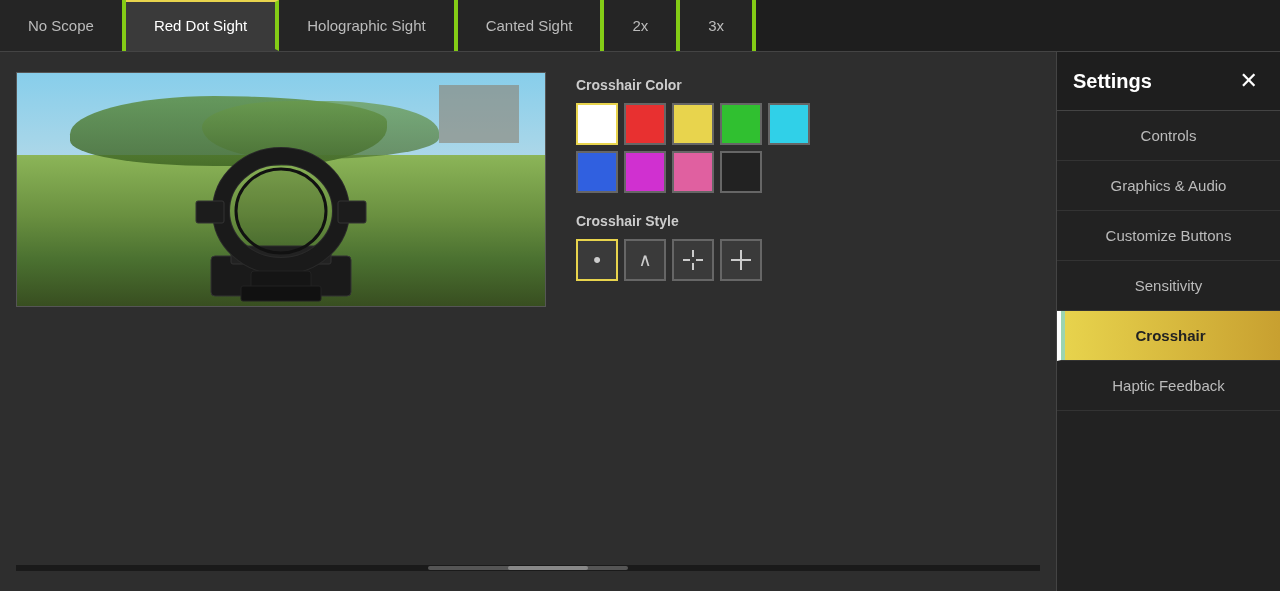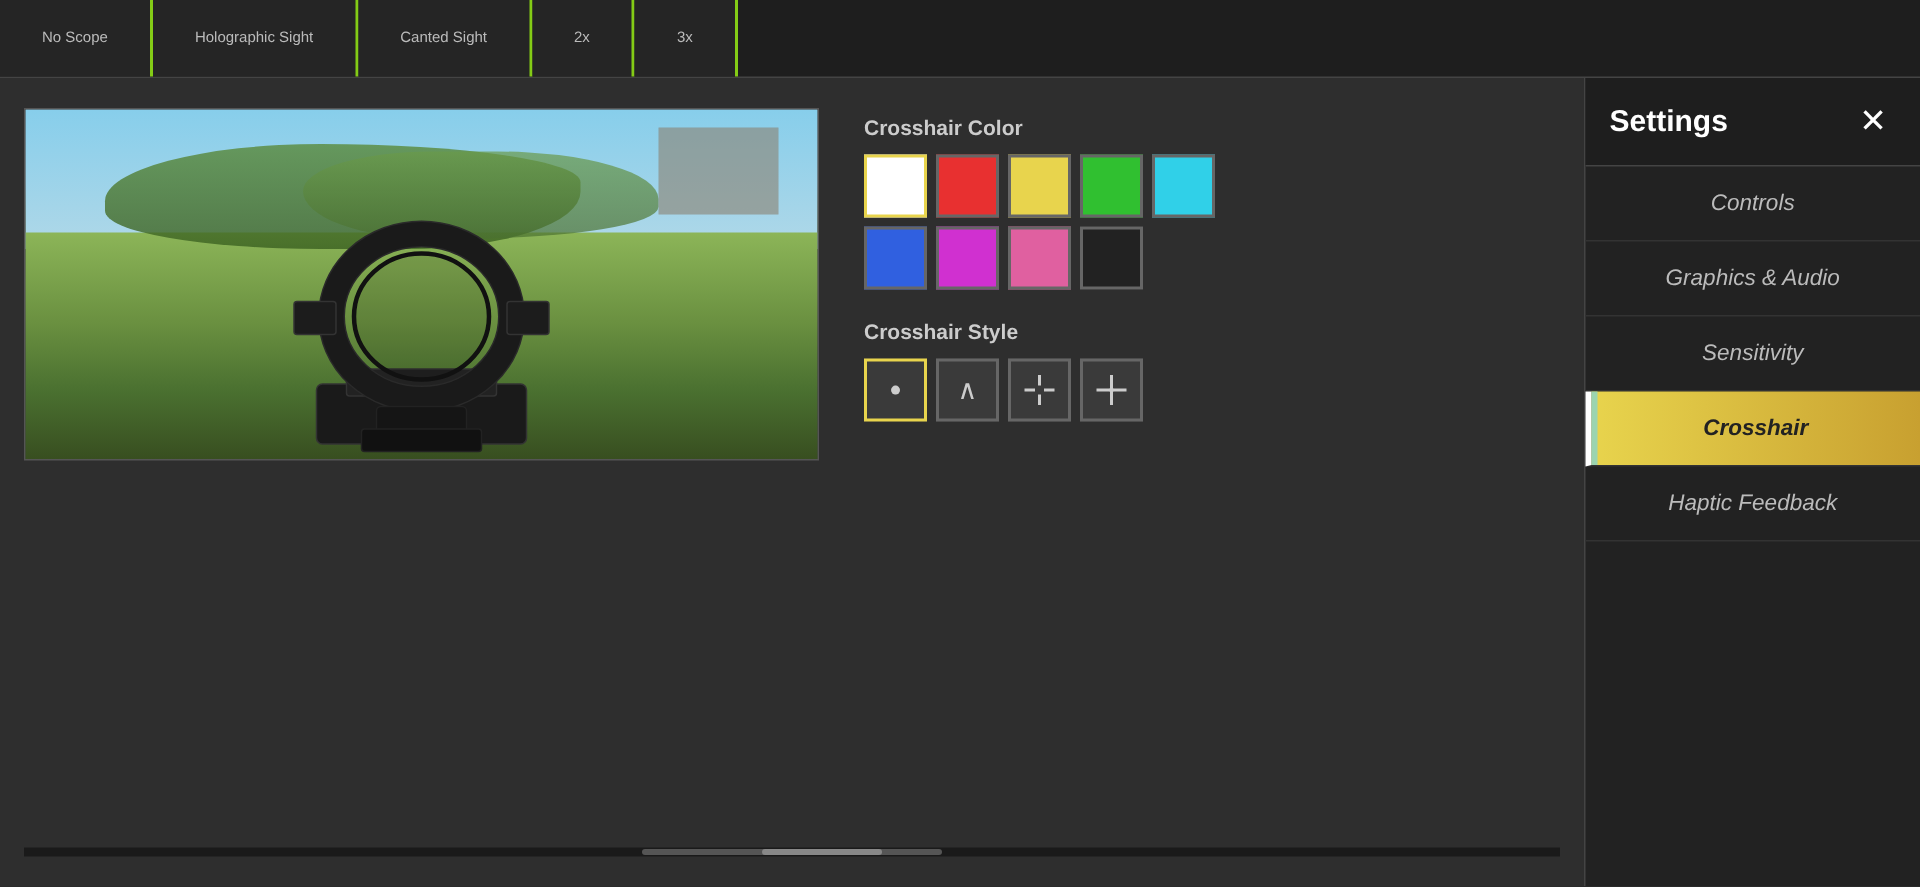--- a/index.html
+++ b/index.html
@@ -21,24 +21,24 @@
       background: #1e1e1e;
       border-bottom: 1px solid #444;
       height: 52px;
       flex-shrink: 0;
     }
     .tab {
       display: flex;
       align-items: center;
       justify-content: center;
       padding: 0 28px;
-      font-size: 10px;
+      font-size: 15px;
       color: #bbb;
       cursor: pointer;
-      border-right: 2px solid #84cc16;
+      border-right: 4px solid #84cc16;
       background: #252525;
       white-space: nowrap;
       text-align: center;
     }
     .tab.active {
       background: #3a3a3a;
       color: #fff;
       border-top: 2px solid #e8d44d;
       border-bottom: 2px solid #3a3a3a;
     }
@@ -233,21 +233,20 @@
       flex: 1;
     }
 
     .sidebar-item {
       padding: 16px 18px;
       font-size: 15px;
       color: #bbb;
       cursor: pointer;
       border-bottom: 1px solid #333;
       text-align: center;
-      font-style: italic;
     }
     .sidebar-item.active {
       background: linear-gradient(to right, #e8d44d, #c8a030);
       color: #222;
       font-weight: bold;
       border-left: 4px solid #fff;
       position: relative;
     }
     .sidebar-item.active::before {
       content: '';
@@ -279,20 +278,21 @@
       height: 4px;
       background: #888;
       border-radius: 2px;
     }
   </style>
 </head>
 <body>
 
 <div class="tab-bar">
   <div class="tab">No Scope</div>
+  <div class="tab active">Red Dot Sight</div>
   <div class="tab">Holographic Sight</div>
   <div class="tab">Canted Sight</div>
   <div class="tab">2x</div>
   <div class="tab">3x</div>
 </div>
 
 <div class="main-layout">
 
   <div class="content-area">
     <div class="content-inner">
@@ -378,19 +378,20 @@
   </div>
 
   <div class="sidebar">
     <div class="settings-header">
       <span class="settings-title">Settings</span>
       <button class="close-btn">✕</button>
     </div>
     <div class="sidebar-items">
       <div class="sidebar-item">Controls</div>
       <div class="sidebar-item">Graphics &amp; Audio</div>
+      <div class="sidebar-item">Customize Buttons</div>
       <div class="sidebar-item">Sensitivity</div>
       <div class="sidebar-item active">Crosshair</div>
       <div class="sidebar-item">Haptic Feedback</div>
     </div>
   </div>
 
 </div>
 
 </body></html>

